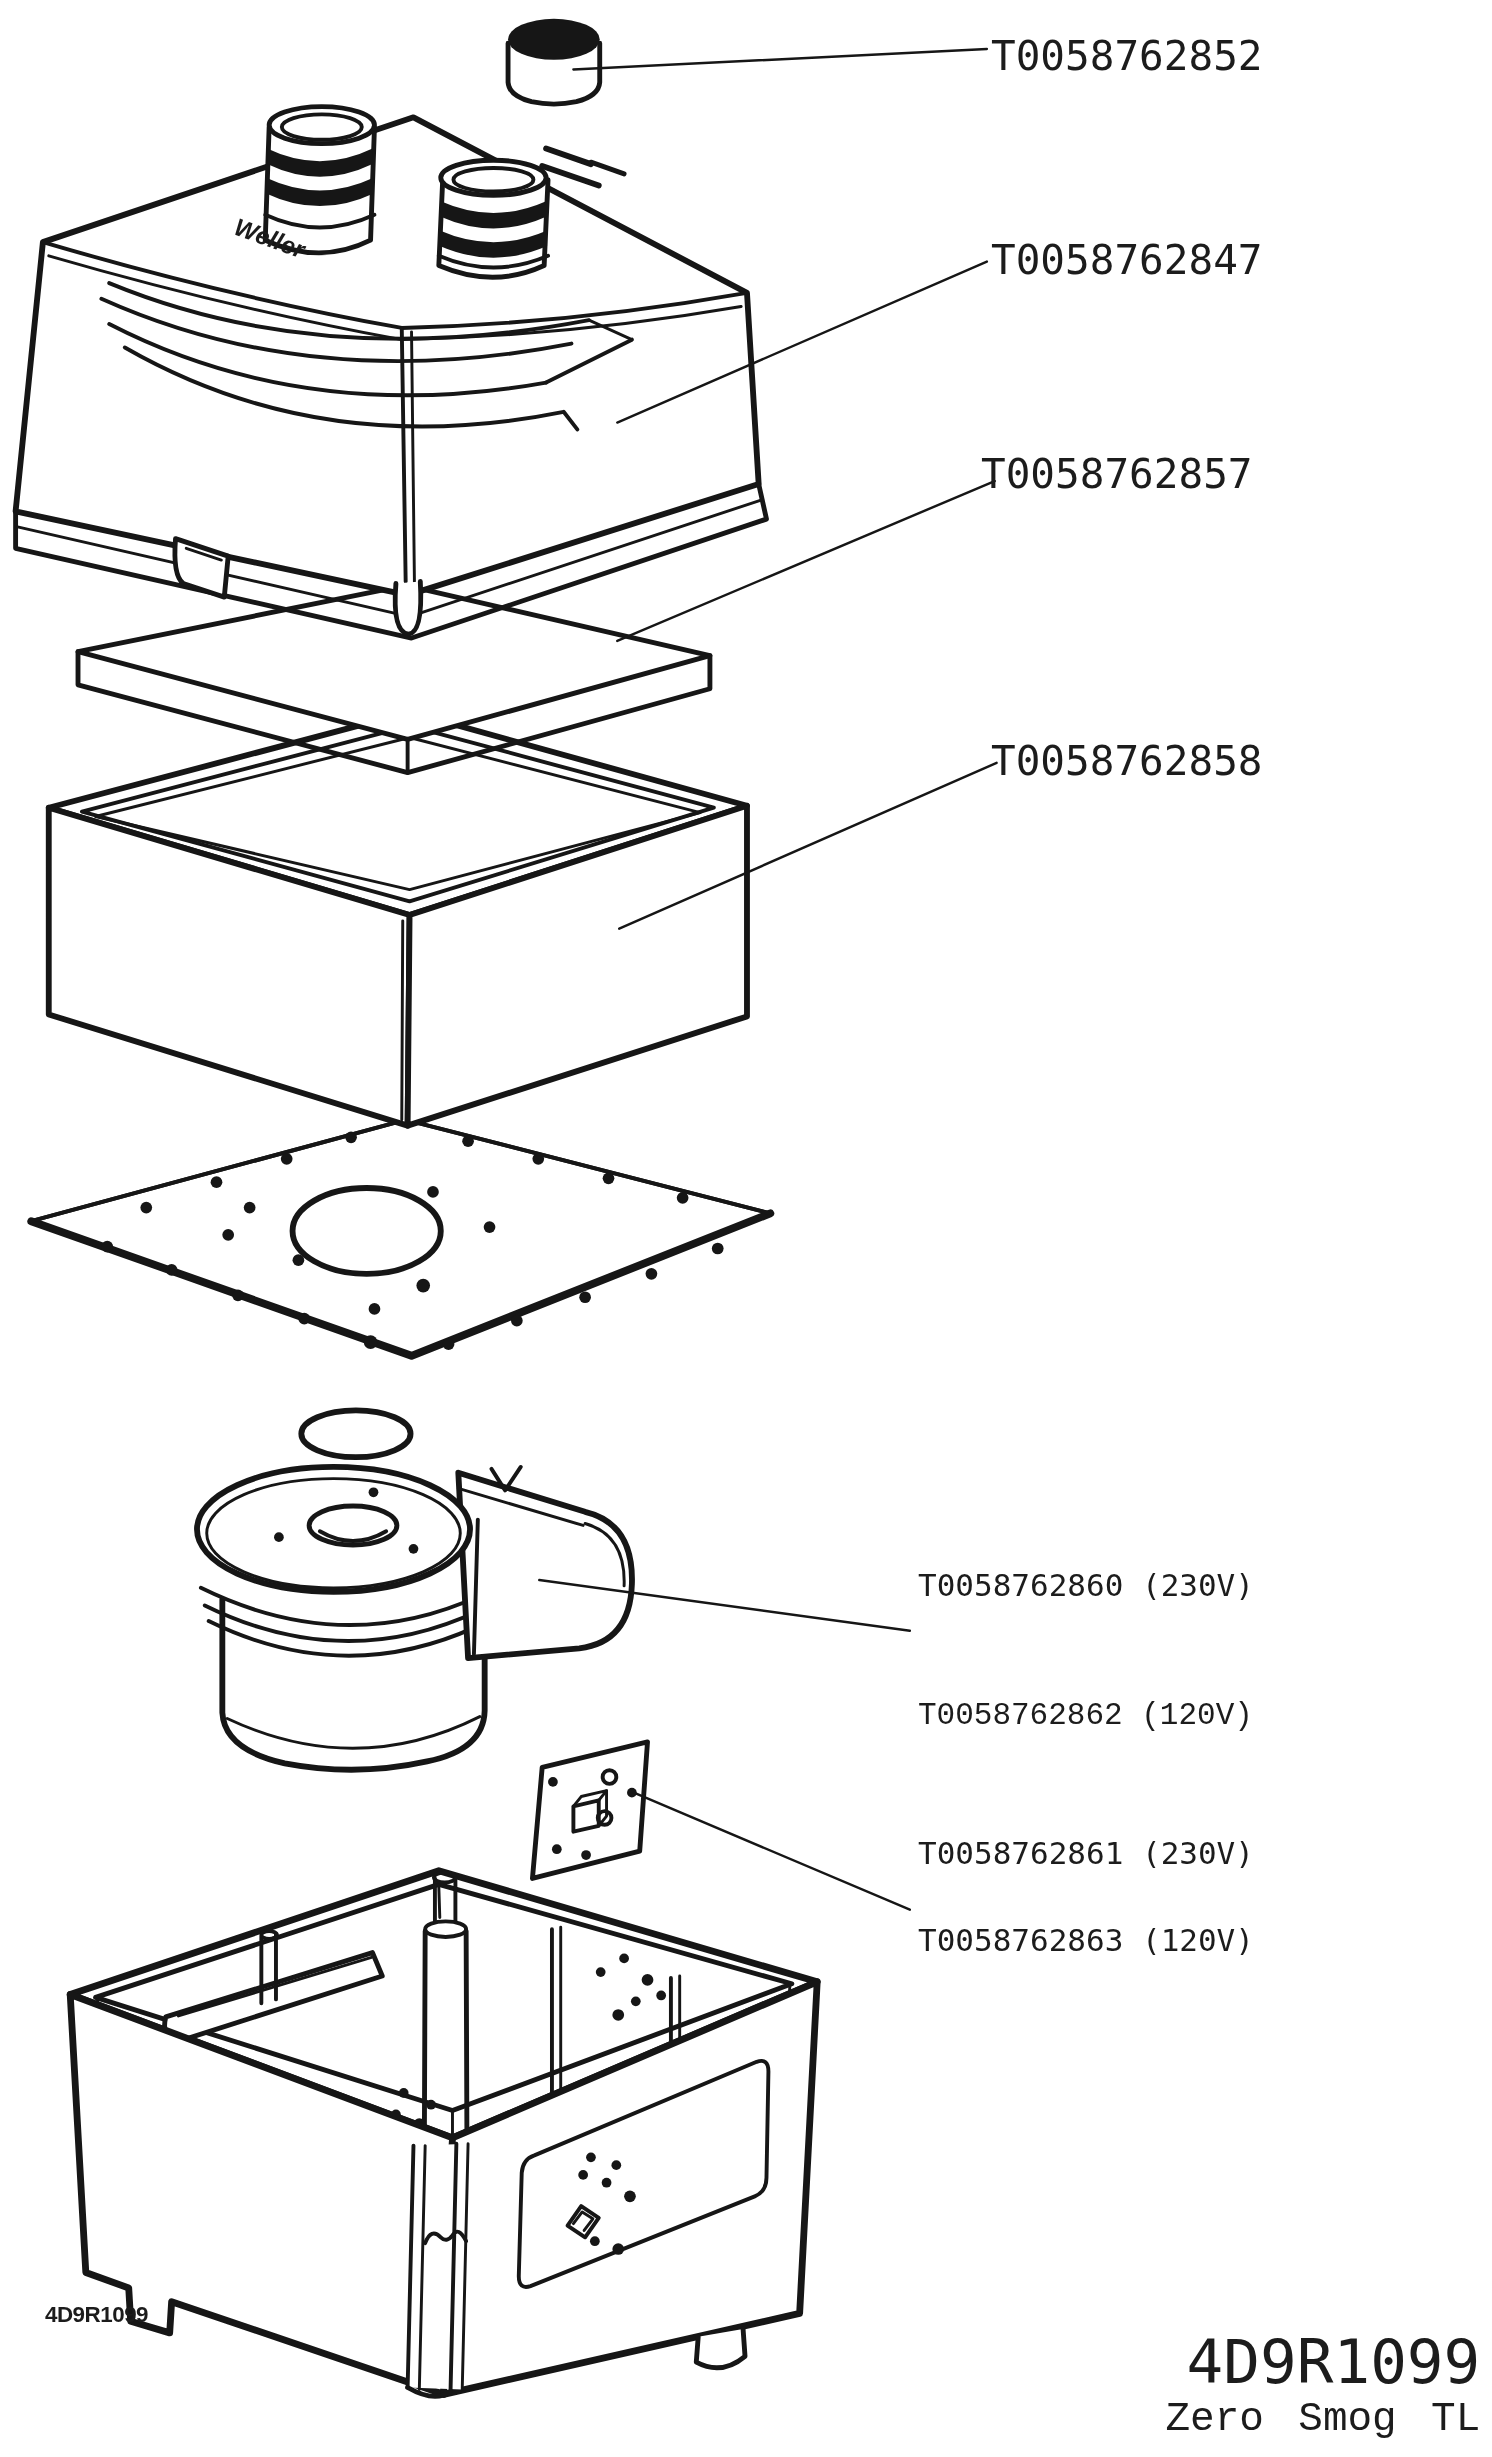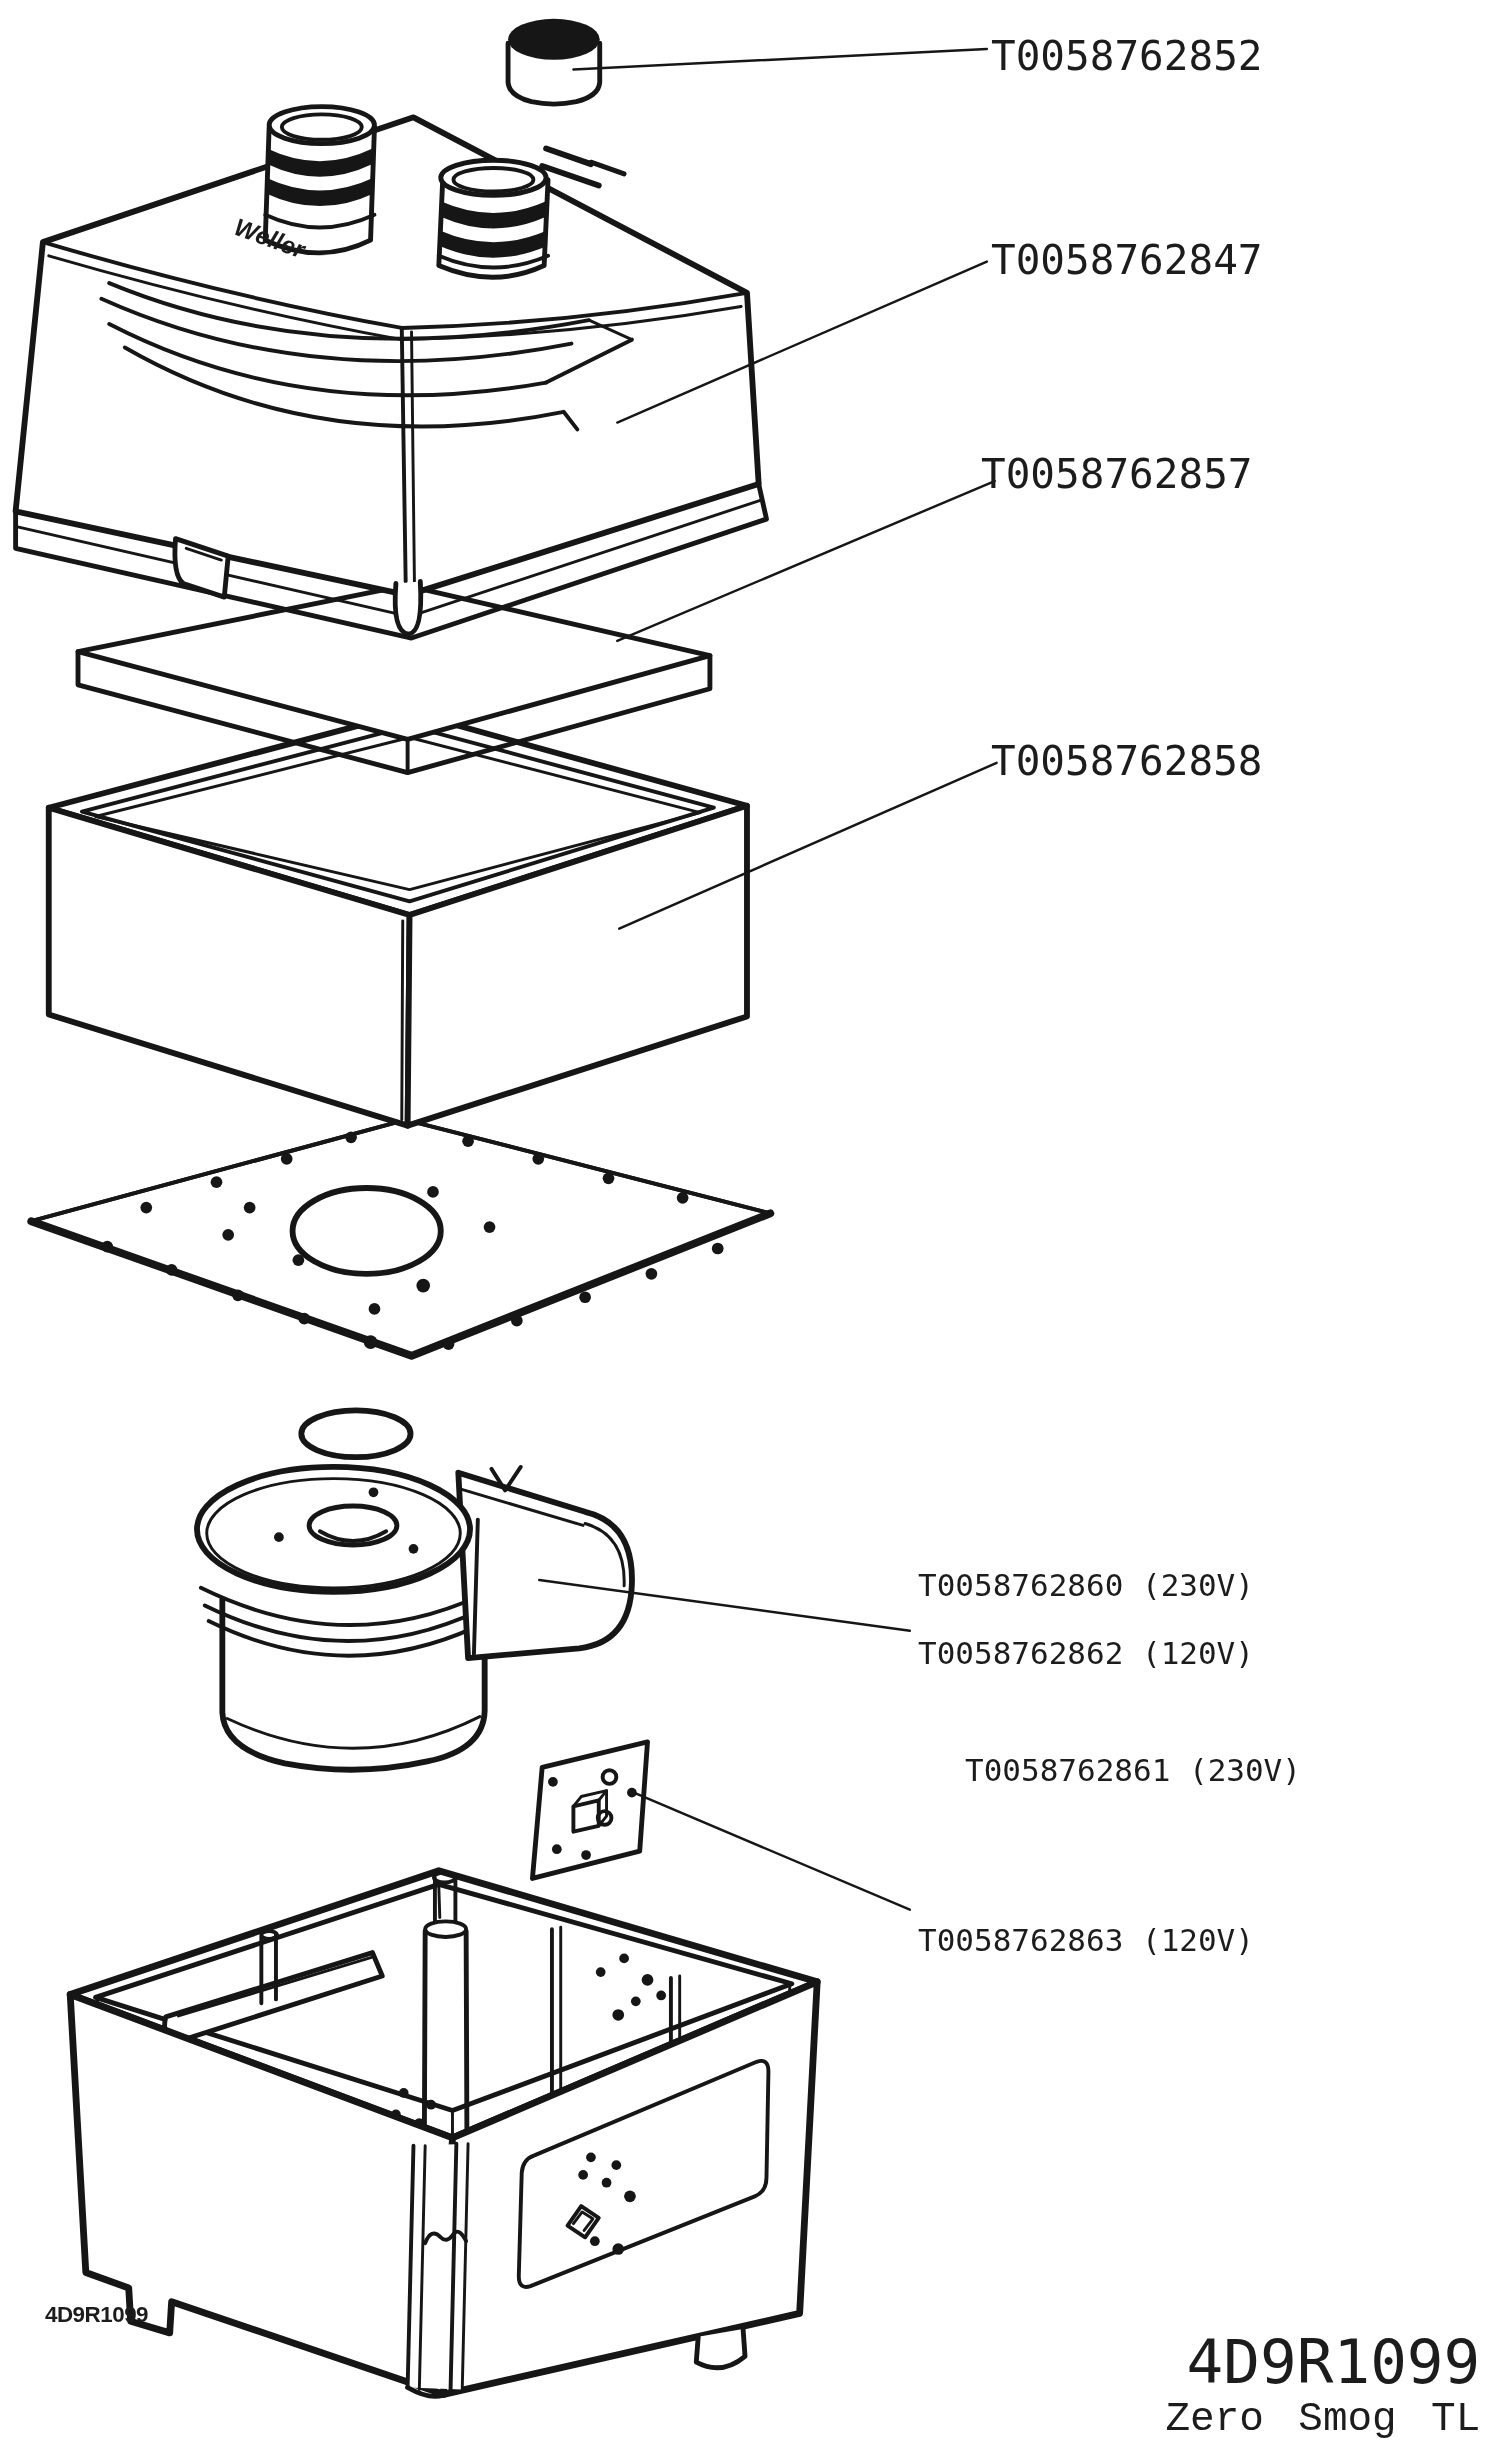--- a/index.html
+++ b/index.html
@@ -253,22 +253,22 @@
     </g>
   </svg>
 
   <div class="logo" style="left:240px;top:213px;">Weller</div>
 
   <div class="callout" style="left:991px;top:36px;">T0058762852</div>
   <div class="callout" style="left:991px;top:240px;">T0058762847</div>
   <div class="callout" style="left:981px;top:454px;">T0058762857</div>
   <div class="callout" style="left:991px;top:741px;">T0058762858</div>
   <div class="callout small" style="left:918px;top:1570px;">T0058762860 (230V)</div>
-  <div class="callout small" style="left:918px;top:1638px;">T0058762862 (120V)</div>
-  <div class="callout small" style="left:918px;top:1755px;margin-left:47px;">T0058762861 (230V)</div>
+  <div class="callout small" style="left:918px;top:1700px;font-family:Liberation Mono, monospace;">T0058762862 (120V)</div>
+  <div class="callout small" style="left:918px;top:1838px;">T0058762861 (230V)</div>
   <div class="callout small" style="left:918px;top:1925px;">T0058762863 (120V)</div>
 
   <div class="corner-note" style="left:45px;top:2304px;">4D9R1099</div>
   <div class="title-big" style="right:11.7px;top:2331px;">4D9R1099</div>
   <div class="title-sub" style="right:11.7px;top:2399px;">Zero Smog TL</div>
 
 </div>
 
 
 </body></html>

